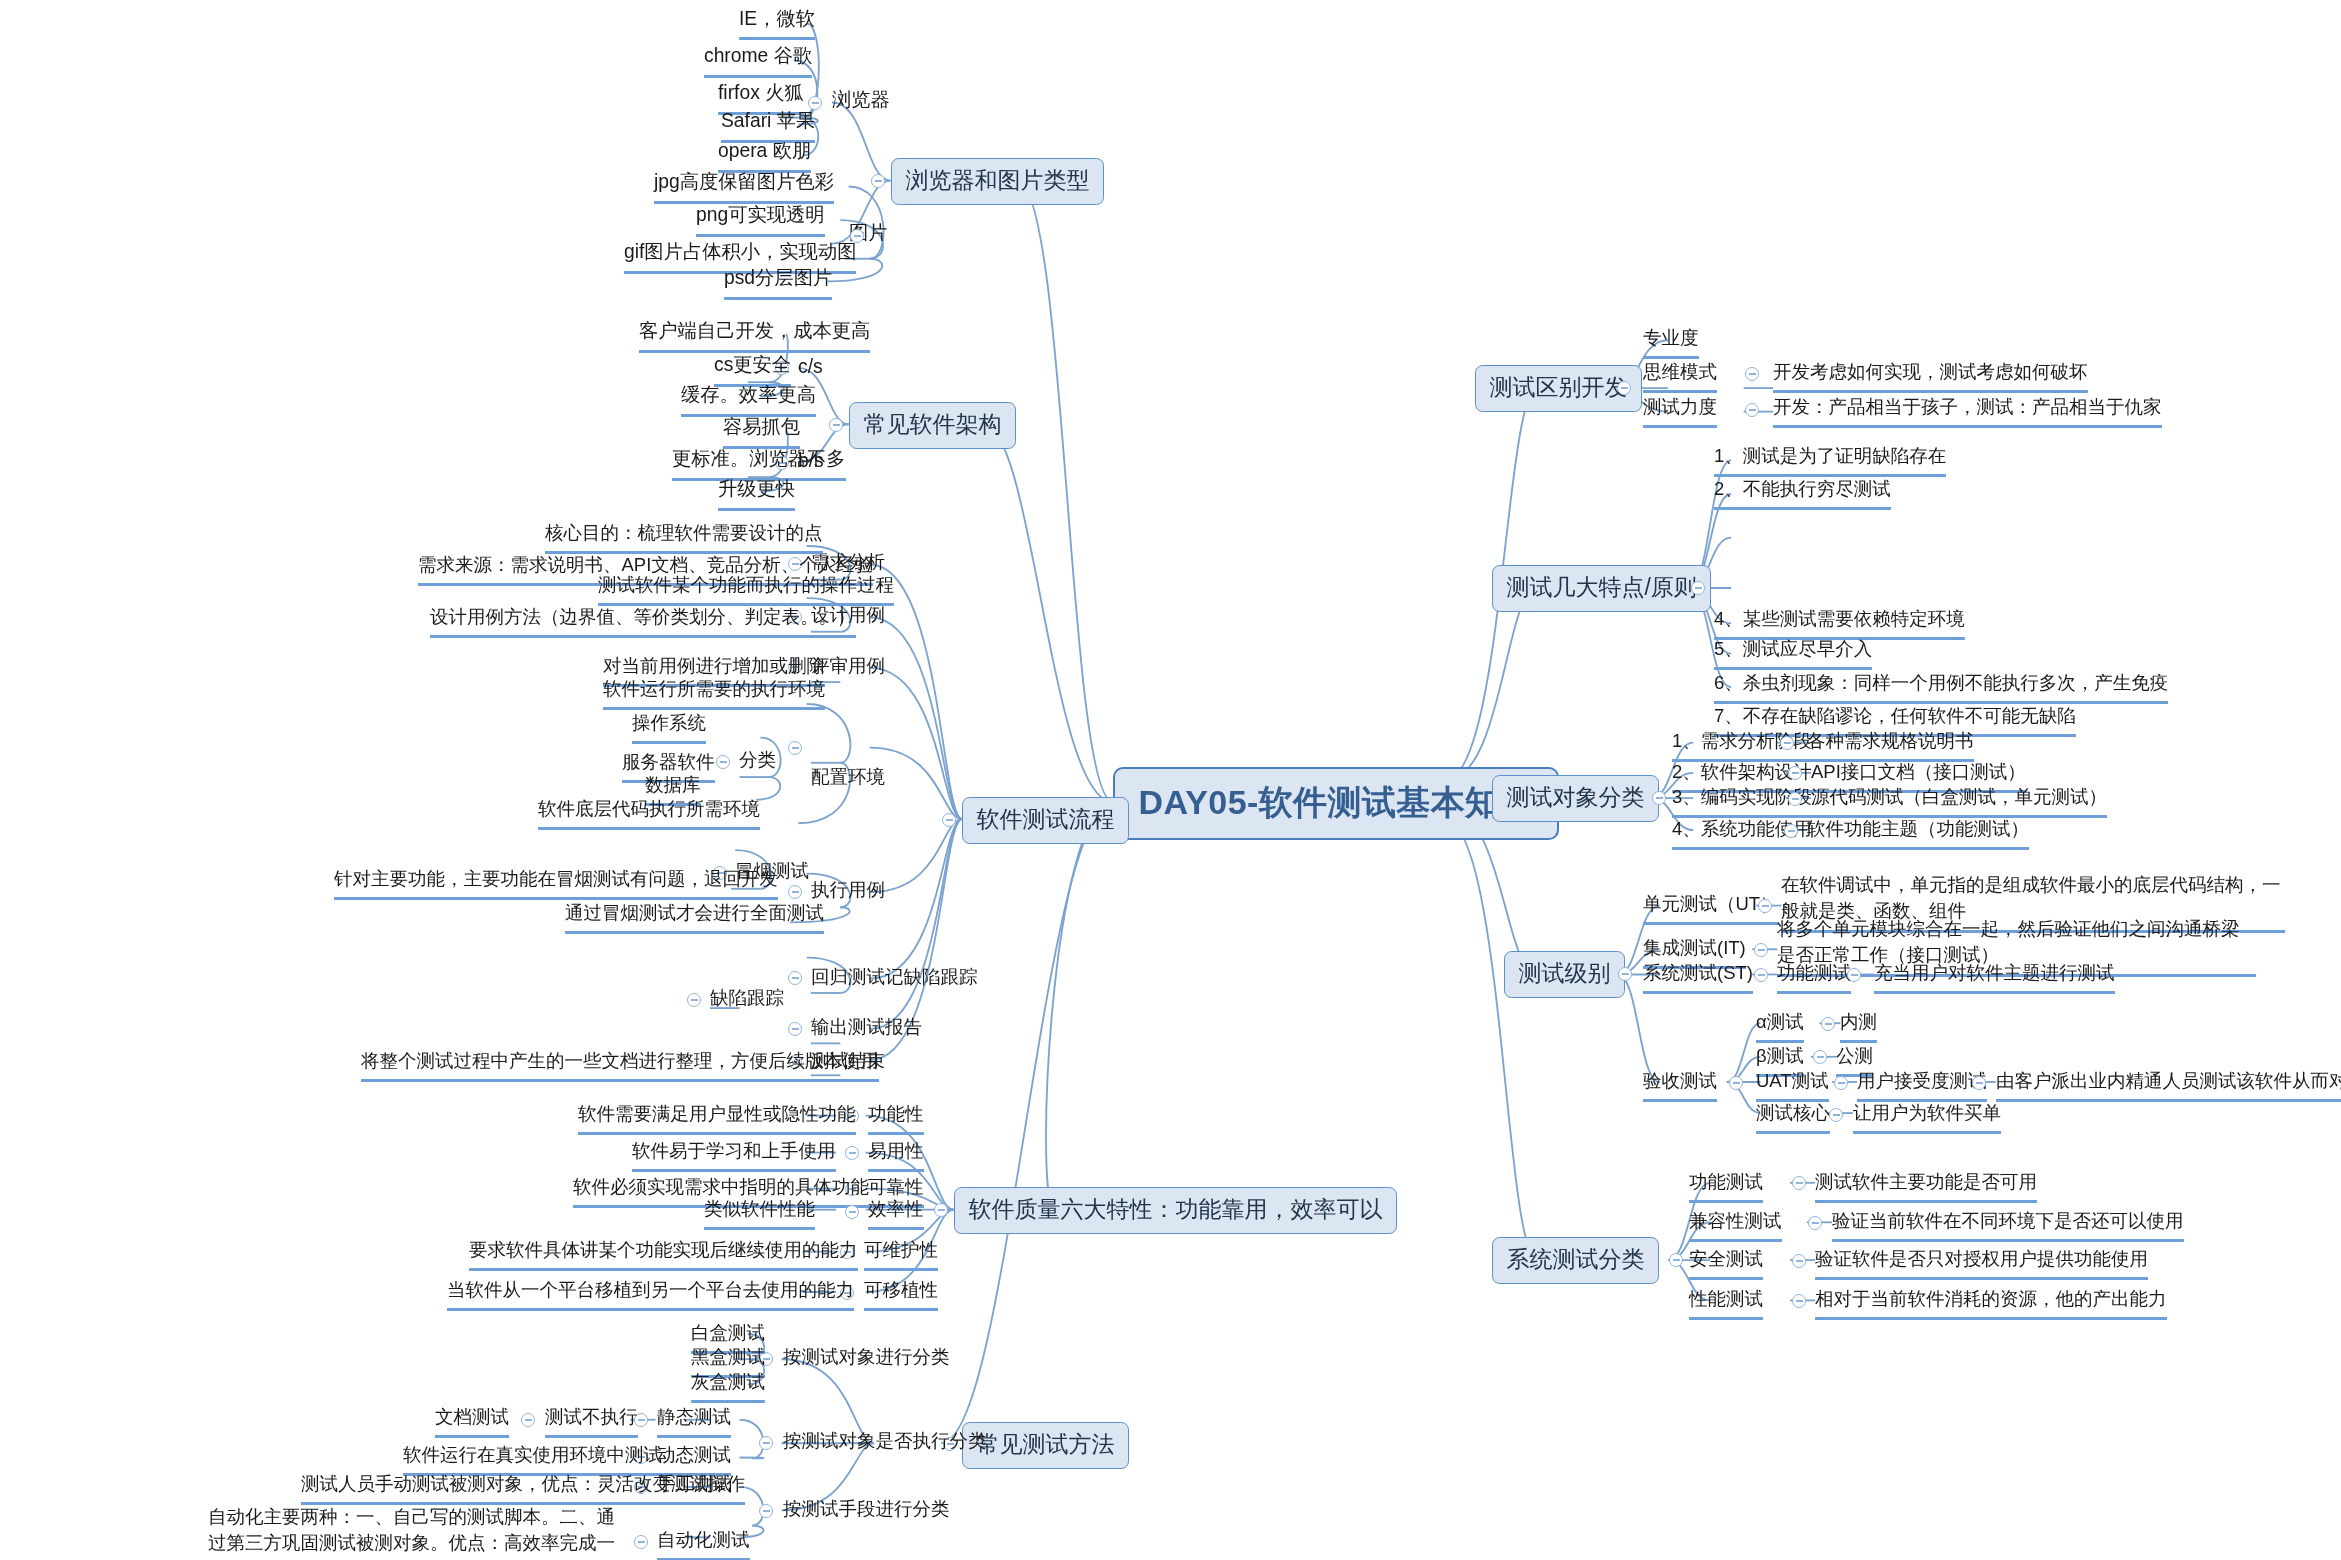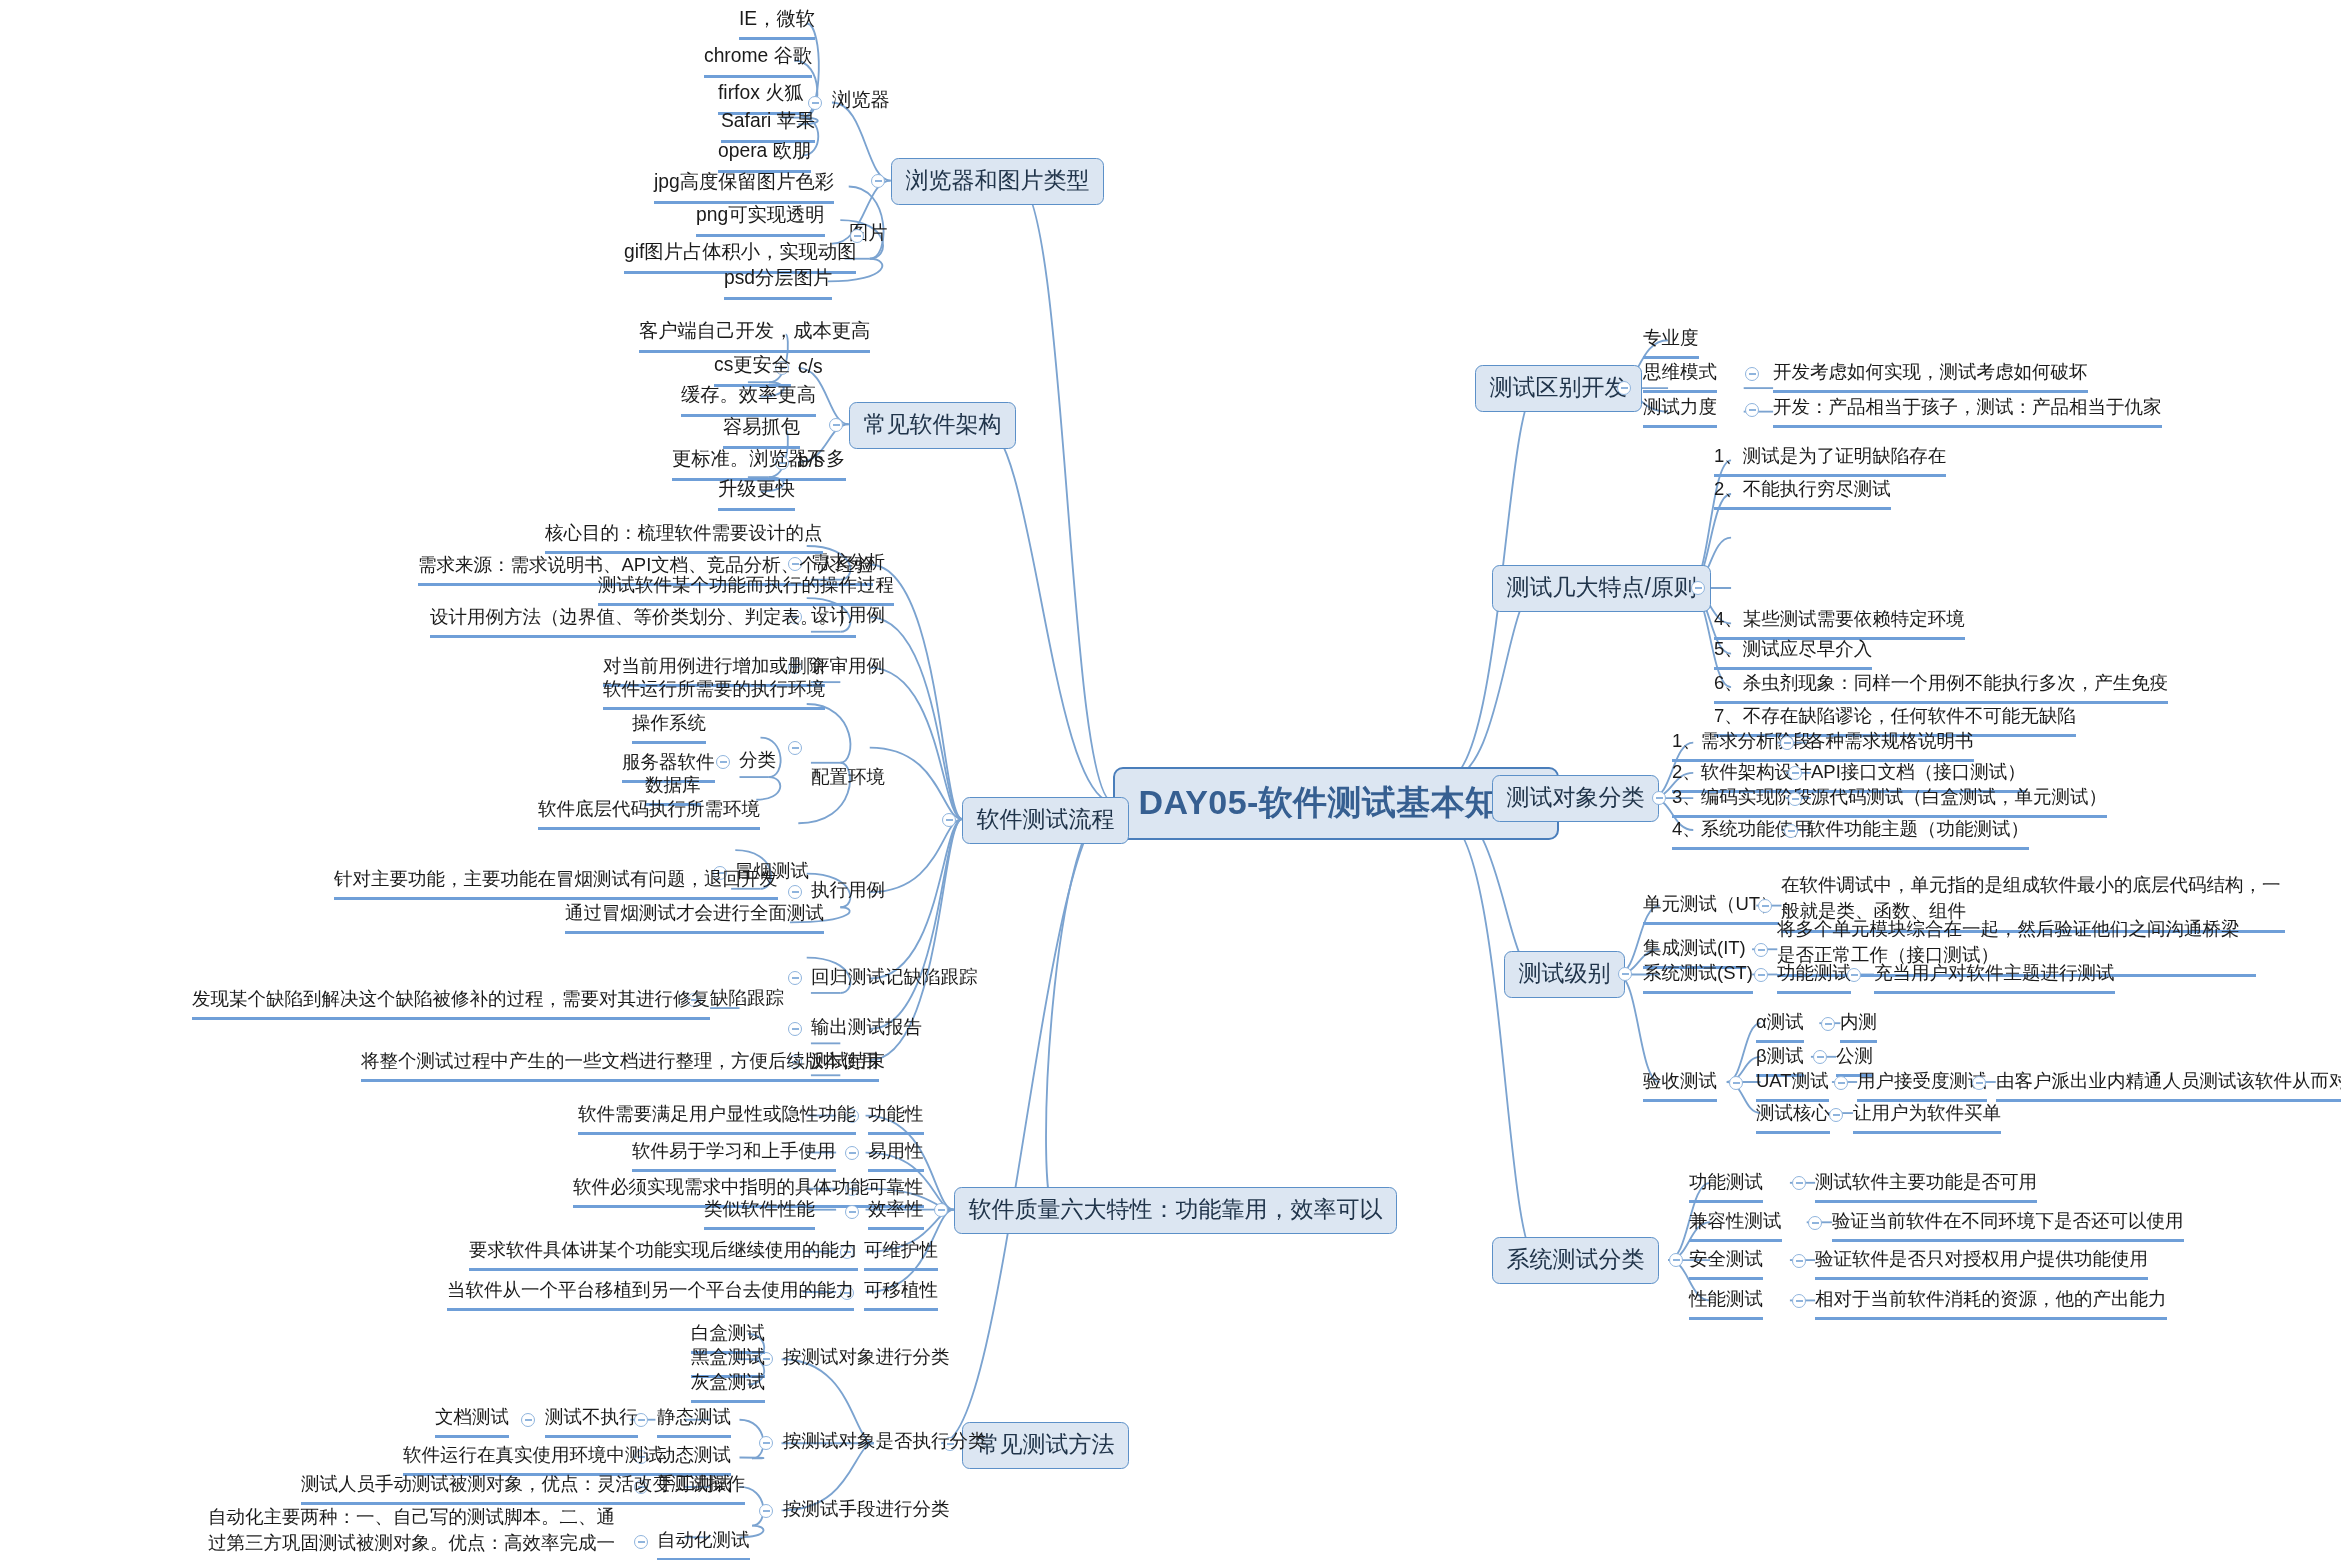--- a/index.html
+++ b/index.html
@@ -314,21 +314,20 @@
 
   <div class="node leaf nobar small" style="left:735px; top:859px;">冒烟测试</div>
   <div class="toggle" style="left:713px; top:866px;"></div>
   <div class="node leaf small" style="left:334px; top:867px;">针对主要功能，主要功能在冒烟测试有问题，退回开发</div>
   <div class="node leaf small" style="left:565px; top:901px;">通过冒烟测试才会进行全面测试</div>
 
   <div class="node leaf nobar small" style="left:811px; top:965px;">回归测试记缺陷跟踪</div>
   <div class="toggle" style="left:788px; top:971px;"></div>
   <div class="node leaf nobar small" style="left:710px; top:986px;">缺陷跟踪</div>
   <div class="toggle" style="left:687px; top:993px;"></div>
-  <div class="node leaf small" style="left:192px; top:987px;">发现某个缺陷到解决这个缺陷被修补的过程，需要对其进行修复</div>
 
   <div class="node leaf nobar small" style="left:811px; top:1015px;">输出测试报告</div>
   <div class="toggle" style="left:788px; top:1022px;"></div>
 
   <div class="node leaf nobar small" style="left:811px; top:1049px;">测试结束</div>
   <div class="toggle" style="left:788px; top:1055px;"></div>
   <div class="node topic" style="left:954px; top:1187px;">软件质量六大特性：功能靠用，效率可以</div>
 
   <div class="node leaf small" style="left:361px; top:1049px;">将整个测试过程中产生的一些文档进行整理，方便后续版本使用</div>
   <div class="toggle" style="left:934px; top:1203px;"></div>

